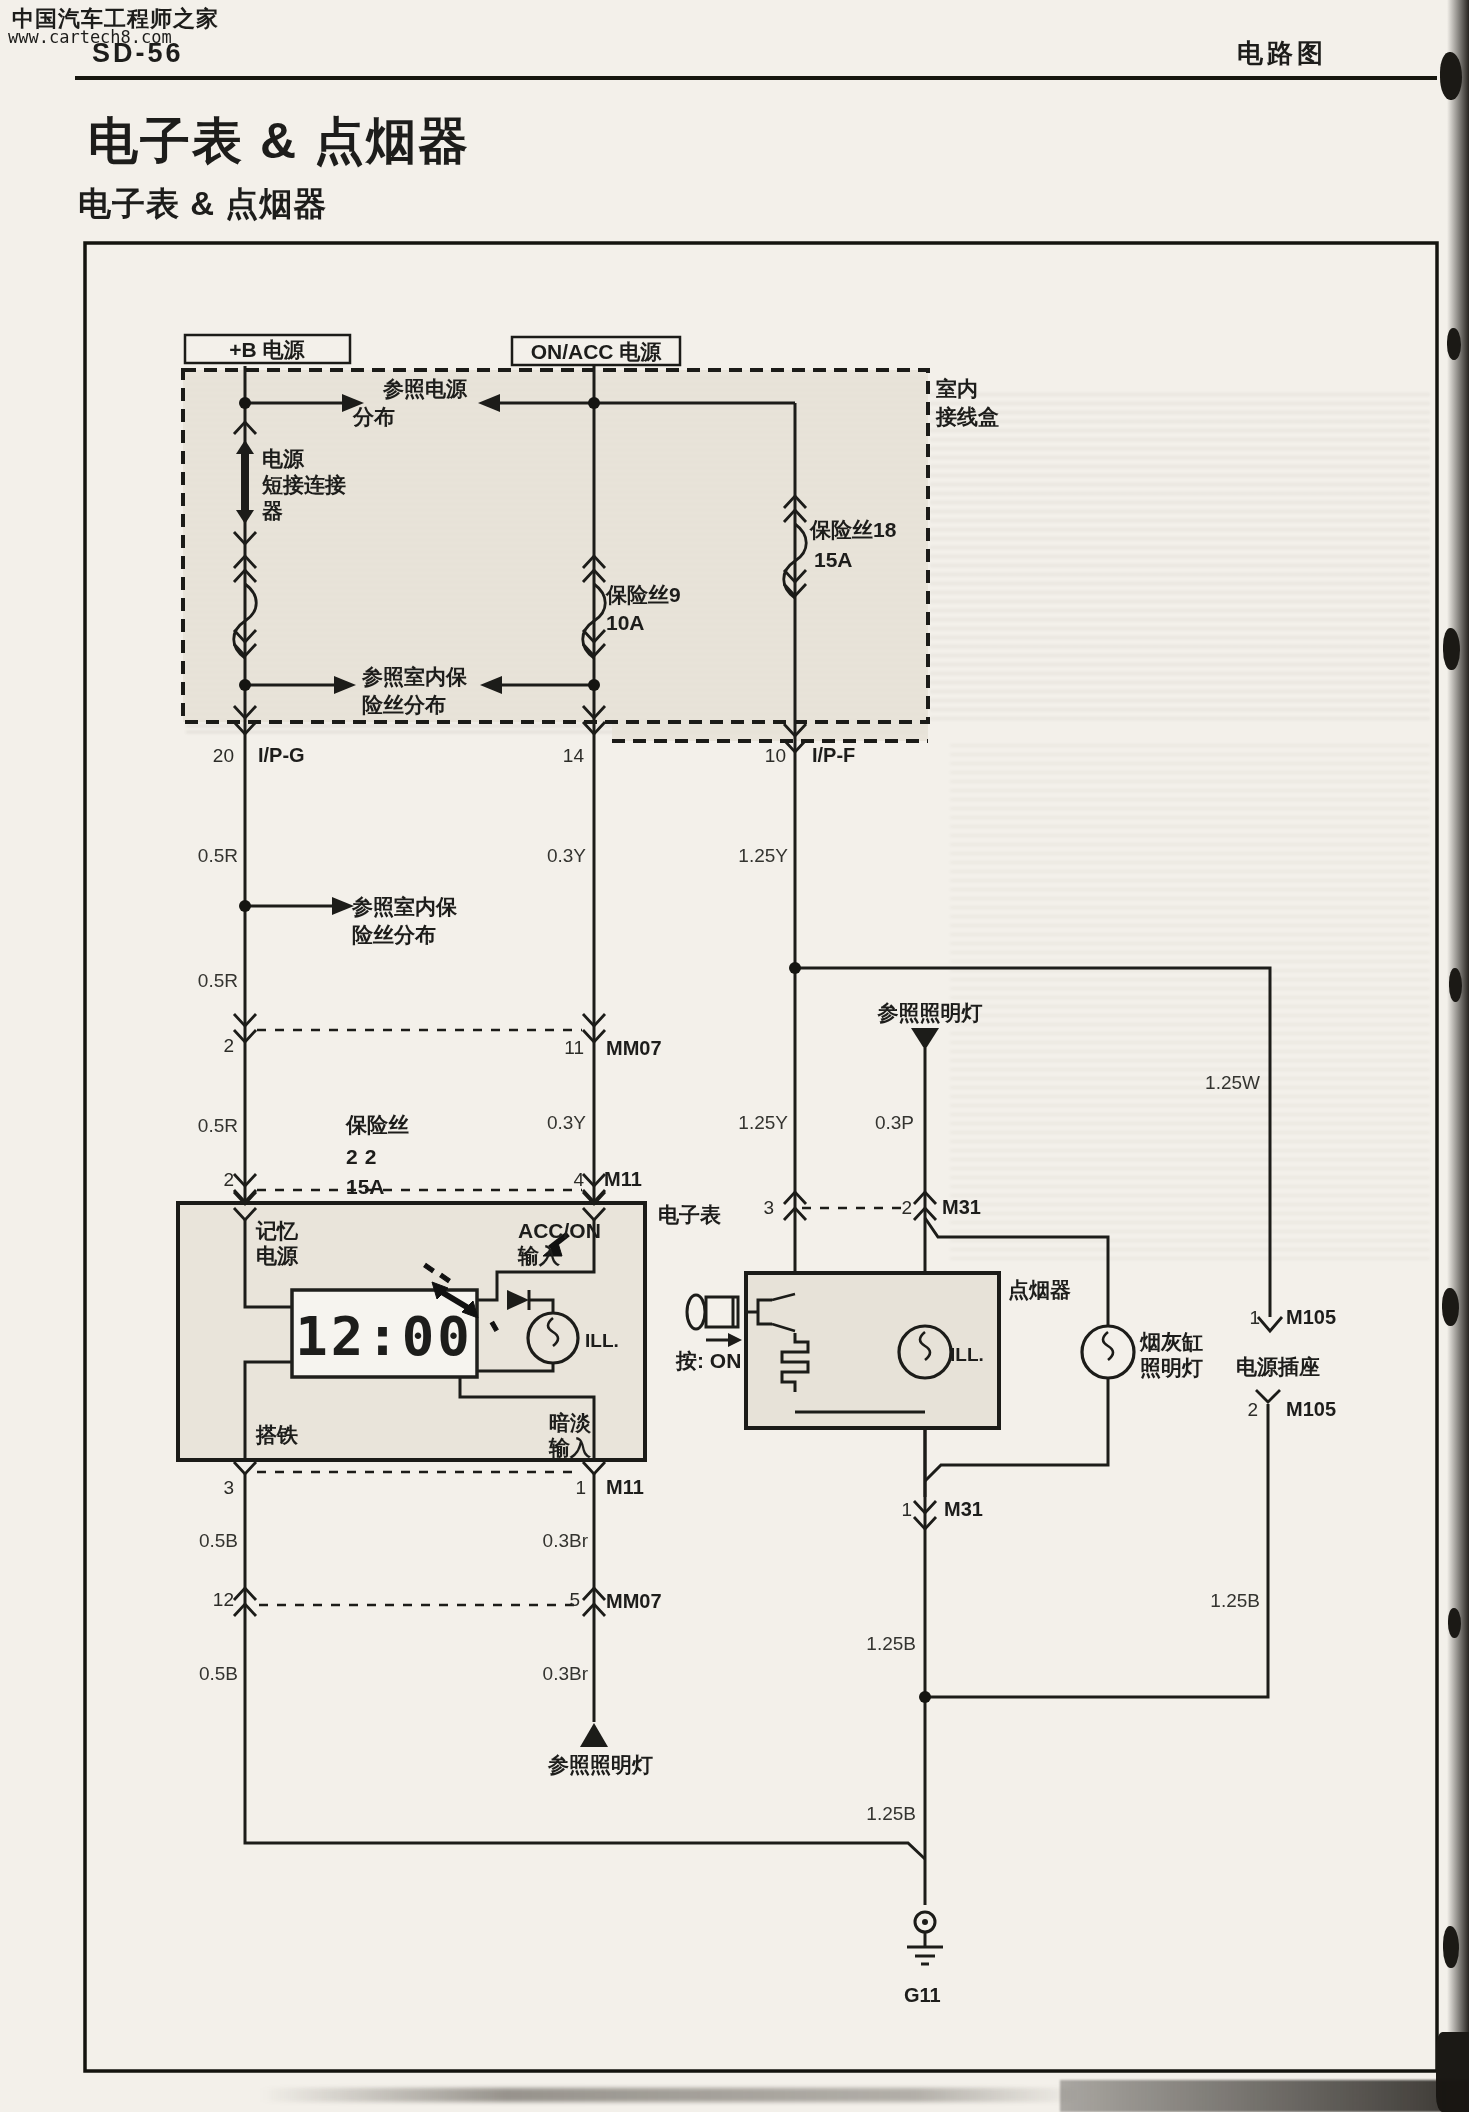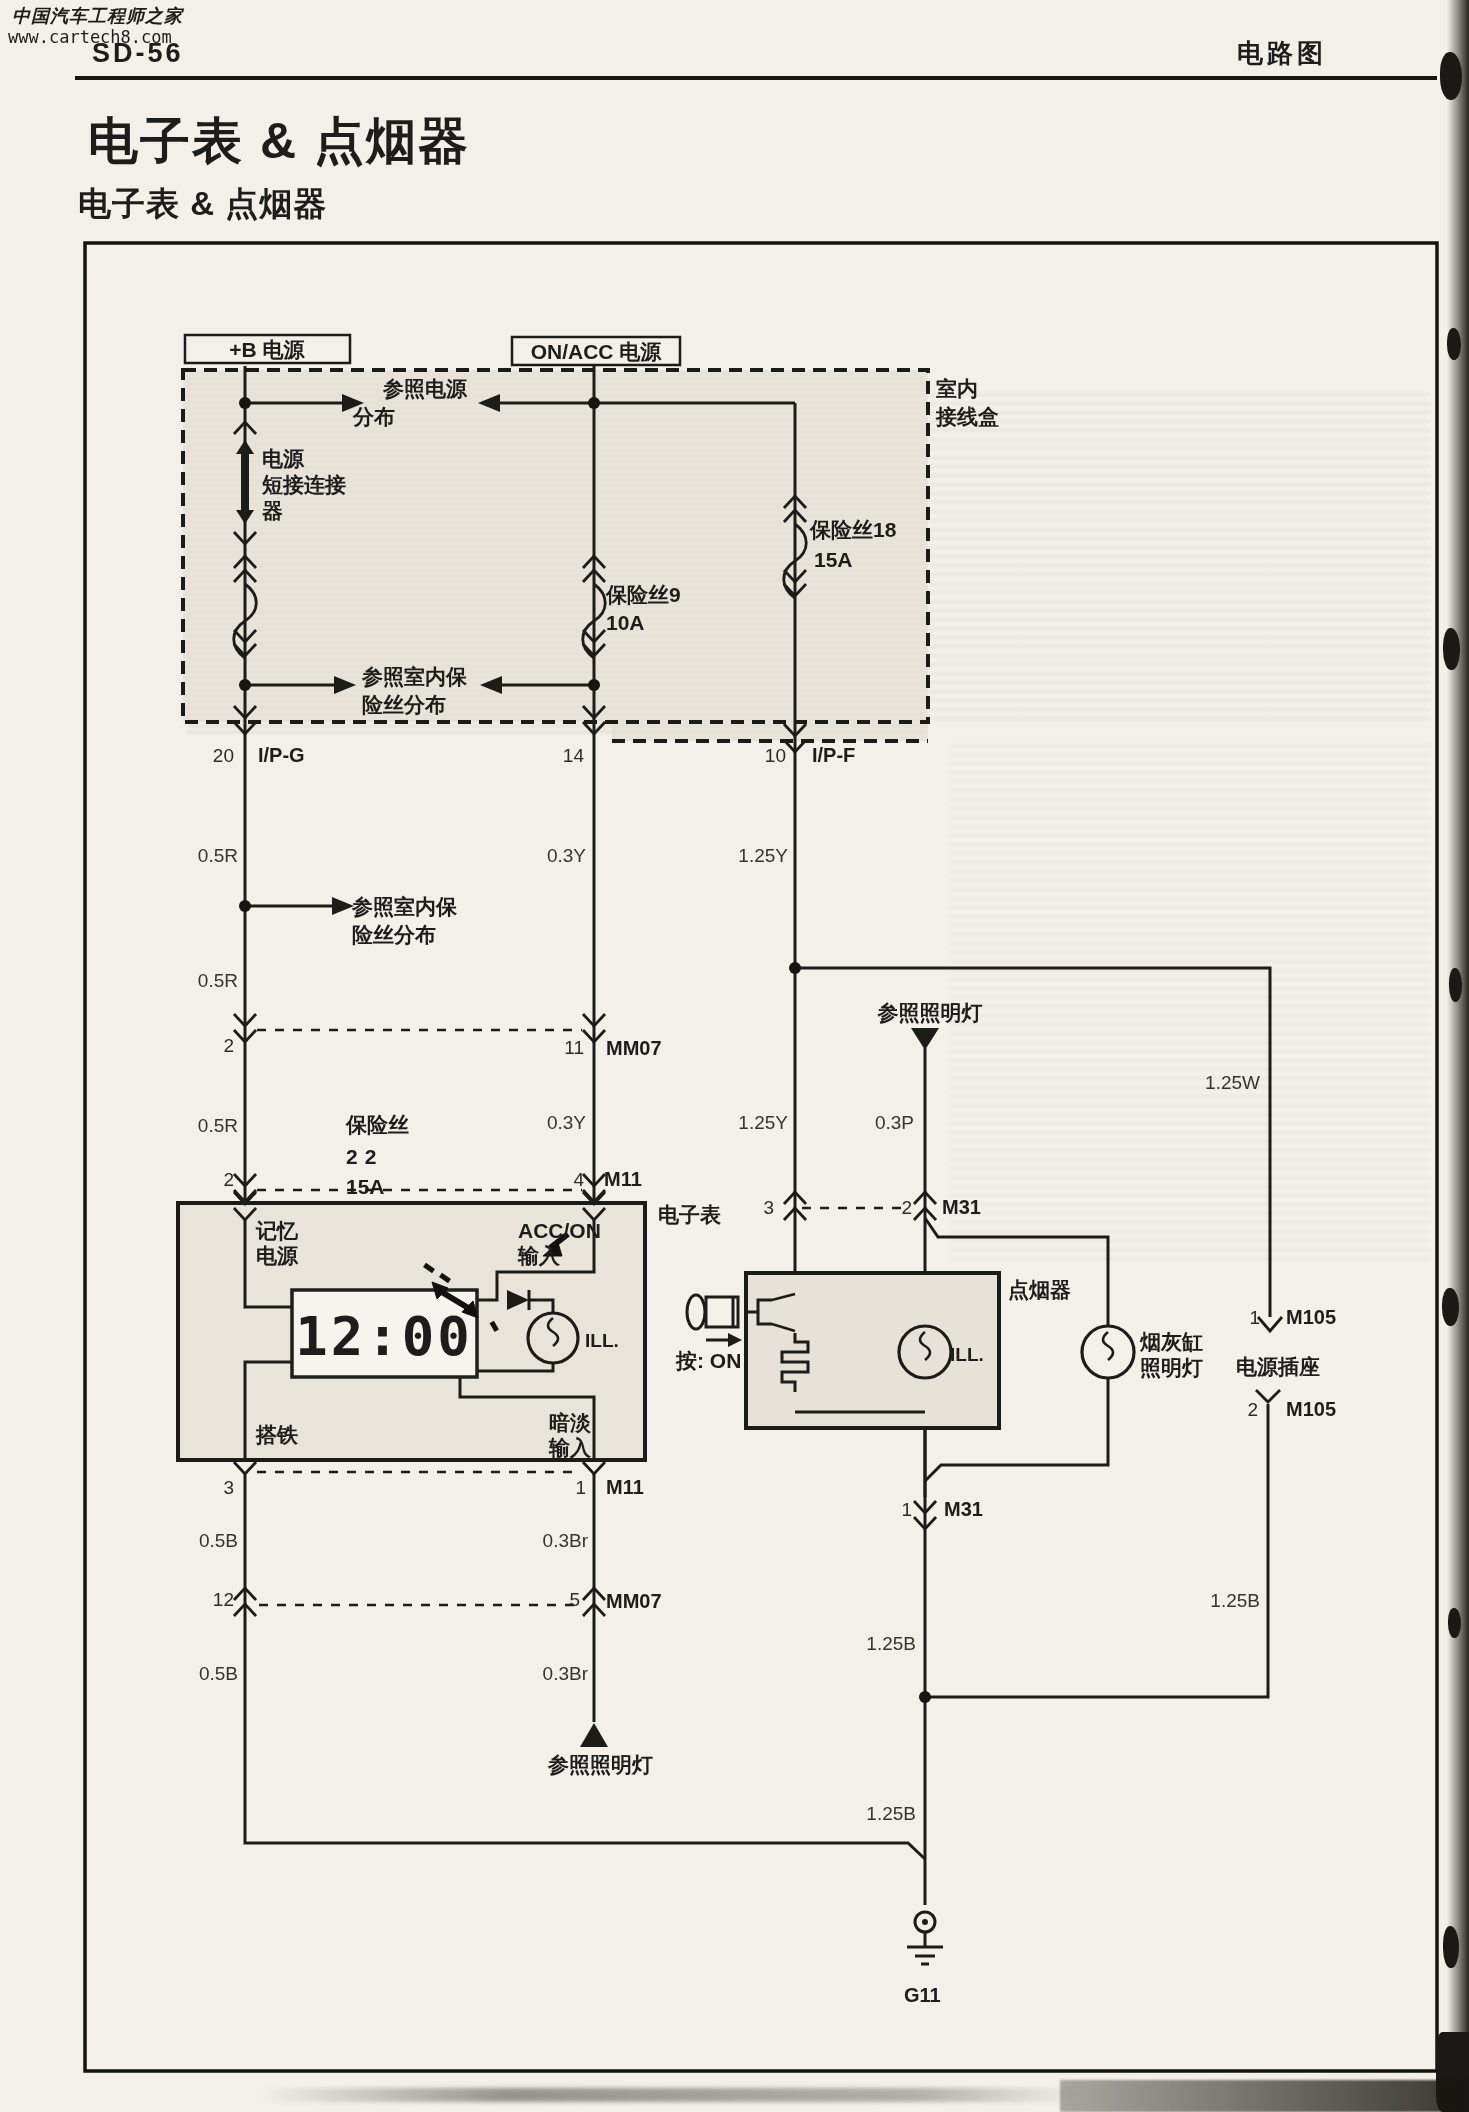--- a/index.html
+++ b/index.html
@@ -1,20 +1,20 @@
 <!DOCTYPE html>
 <html><head>
 <meta charset="utf-8">
 <style>
   html,body{margin:0;padding:0;background:#888;}
   #page{position:relative;width:1469px;height:2112px;background:#f3f0ea;overflow:hidden;
         font-family:"Liberation Sans",sans-serif;color:#1d1d1b;}
   
   .site{position:absolute;left:12px;top:4px;font-family:"DejaVu Serif",serif;
-        font-weight:bold;font-style:italic;font-size:18px;letter-spacing:1px;}
+        font-weight:bold;font-size:22px;letter-spacing:1px;}
   .url{position:absolute;left:8px;top:27px;font-family:"DejaVu Sans Mono",monospace;font-size:17px;}
   .code{position:absolute;left:92px;top:38px;font-size:27px;font-weight:bold;letter-spacing:3px;}
   .hright{position:absolute;left:1237px;top:36px;font-size:26px;font-weight:bold;letter-spacing:4px;}
   .rule{position:absolute;left:75px;top:76px;width:1362px;height:4px;background:#16160f;}
   .t-main{position:absolute;left:88px;top:108px;font-size:50px;font-weight:bold;letter-spacing:2px;}
   .t-sub{position:absolute;left:78px;top:182px;font-size:33px;font-weight:bold;letter-spacing:1px;}
   svg{position:absolute;left:0;top:0;}
   svg text{fill:#1d1d1b;}
   .cn{font-size:21px;font-weight:700;}
   .wl{font-size:19px;font-weight:500;fill:#343430;}

